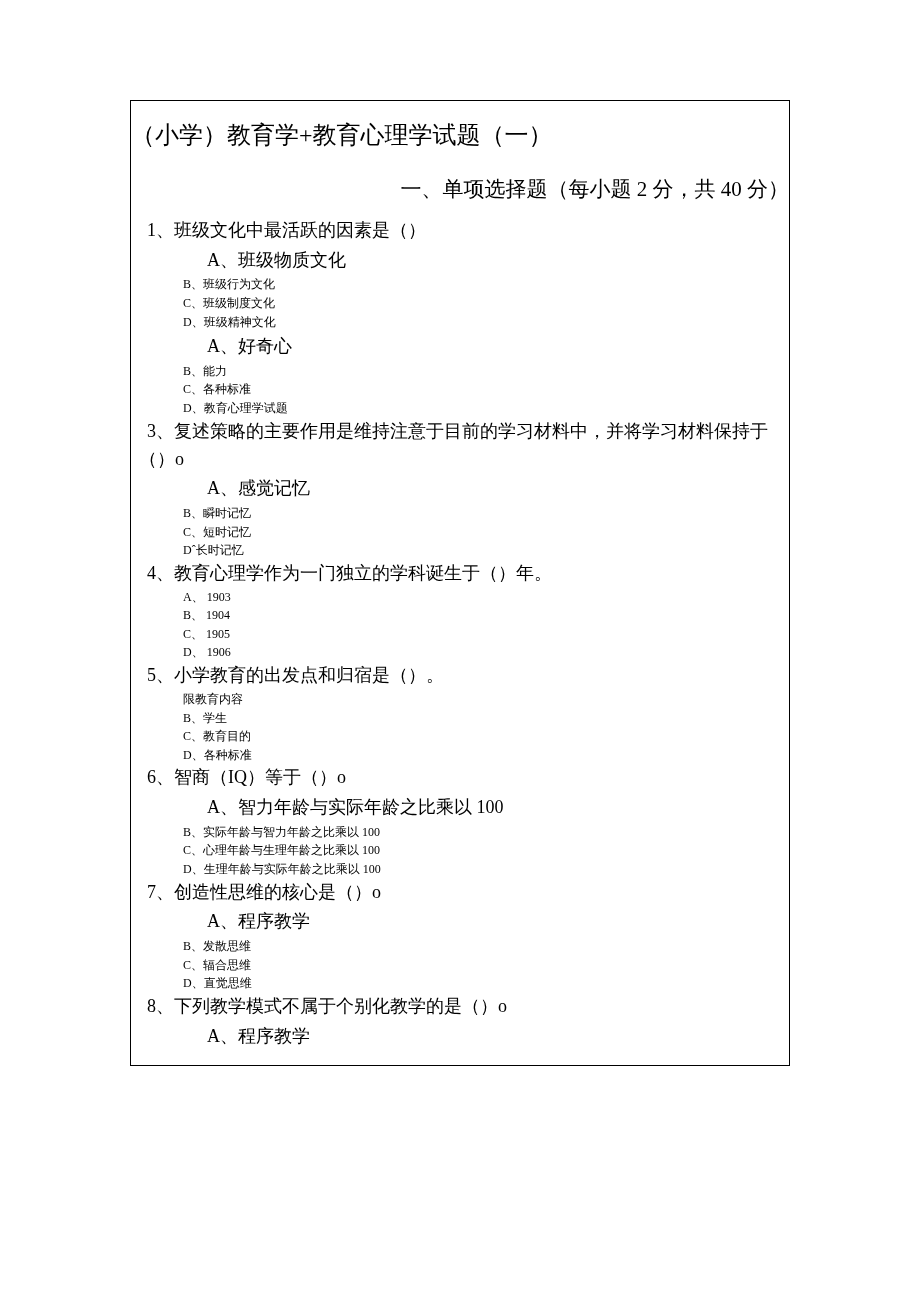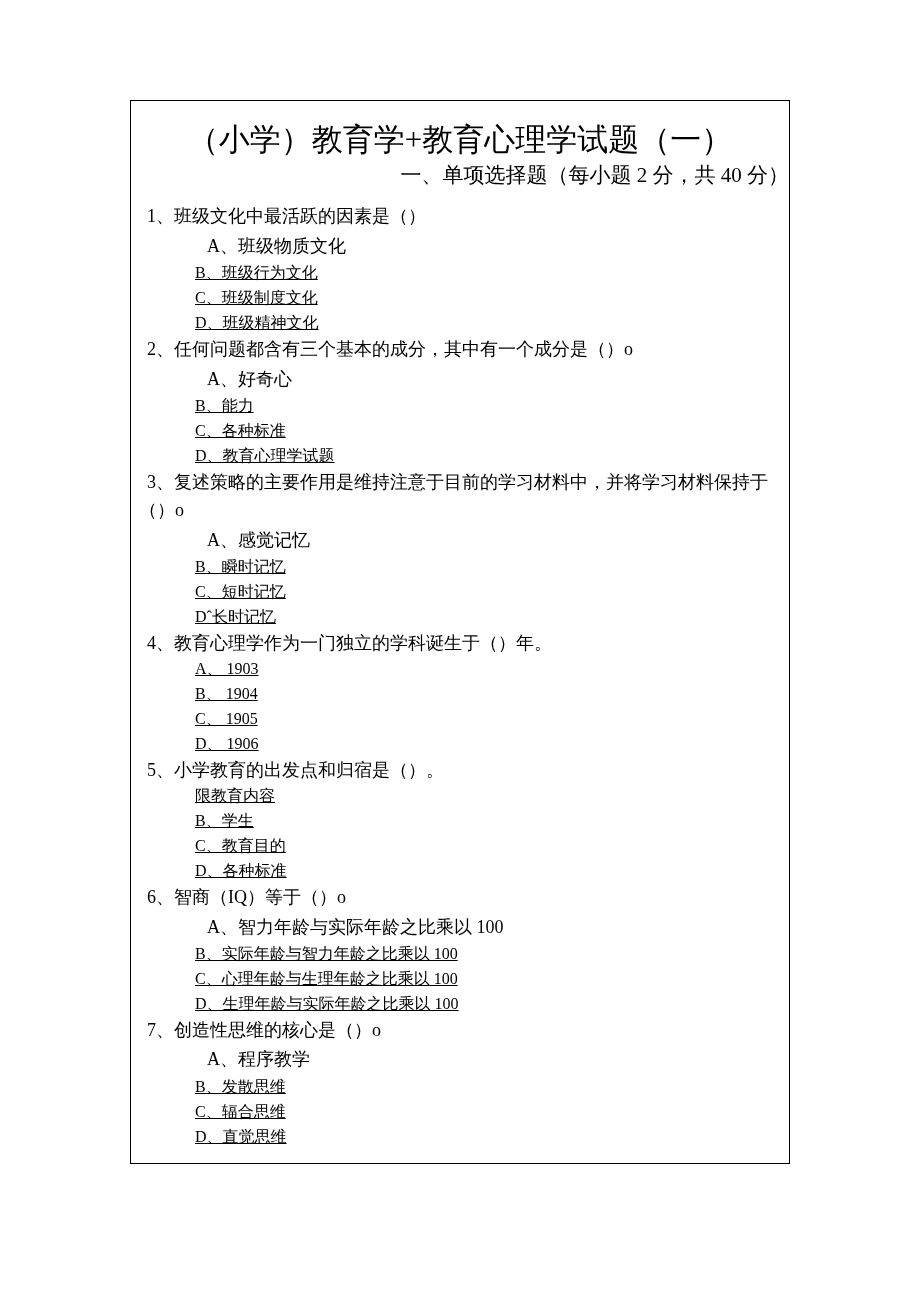--- a/index.html
+++ b/index.html
@@ -10,42 +10,42 @@
       margin: 0 auto;
       padding: 100px 0;
     }
     .page-frame {
       border: 1px solid #000;
       width: 660px;
       margin: 0 auto;
       padding: 18px 0 14px 0;
     }
     .title {
-      text-align: center;
-      font-size: 31px;
+      text-align: left;
+      font-size: 24px;
       font-weight: normal;
+      margin-bottom: 24px;
     }
     .section-header {
       font-size: 21px;
       margin: 0 0 14px 4px;
       text-align: right;
     }
     .question {
       font-size: 18px;
       line-height: 1.55;
       margin: 0 4px;
     }
     .q-stem {
       margin-left: 12px;
     }
     .option {
-      margin-left: 60px;
-      font-size: 16px;
+      margin-left: 48px;
+      font-size: 12px;
       line-height: 1.55;
-      text-decoration: underline;
     }
     .option-first {
       margin-left: 72px;
       font-size: 18px;
       line-height: 1.7;
       font-style: italic;
       font-family: "Times New Roman", serif;
     }
     .option-first .zh {
       font-style: normal;
@@ -65,21 +65,20 @@
 
   <div class="question">
     <div class="q-stem">1、班级文化中最活跃的因素是（）</div>
     <div class="option-first"><span class="zh">A、班级物质文化</span></div>
     <div class="option">B、班级行为文化</div>
     <div class="option">C、班级制度文化</div>
     <div class="option">D、班级精神文化</div>
   </div>
 
   <div class="question">
-    <div class="q-stem">2、任何问题都含有三个基本的成分，其中有一个成分是（）o</div>
     <div class="option-first"><span class="zh">A、好奇心</span></div>
     <div class="option">B、能力</div>
     <div class="option">C、各种标准</div>
     <div class="option">D、教育心理学试题</div>
   </div>
 
   <div class="question">
     <div class="q-stem">3、复述策略的主要作用是维持注意于目前的学习材料中，并将学习材料保持于</div>
     <div class="stem-indent">（）o</div>
     <div class="option-first"><span class="zh">A、感觉记忆</span></div>
@@ -113,13 +112,17 @@
   </div>
 
   <div class="question">
     <div class="q-stem">7、创造性思维的核心是（）o</div>
     <div class="option-first"><span class="zh">A、程序教学</span></div>
     <div class="option">B、发散思维</div>
     <div class="option">C、辐合思维</div>
     <div class="option">D、直觉思维</div>
   </div>
 
+  <div class="question">
+    <div class="q-stem">8、下列教学模式不属于个别化教学的是（）o</div>
+    <div class="option-first"><span class="zh">A、程序教学</span></div>
+  </div>
 </div>
 
 </body></html>

